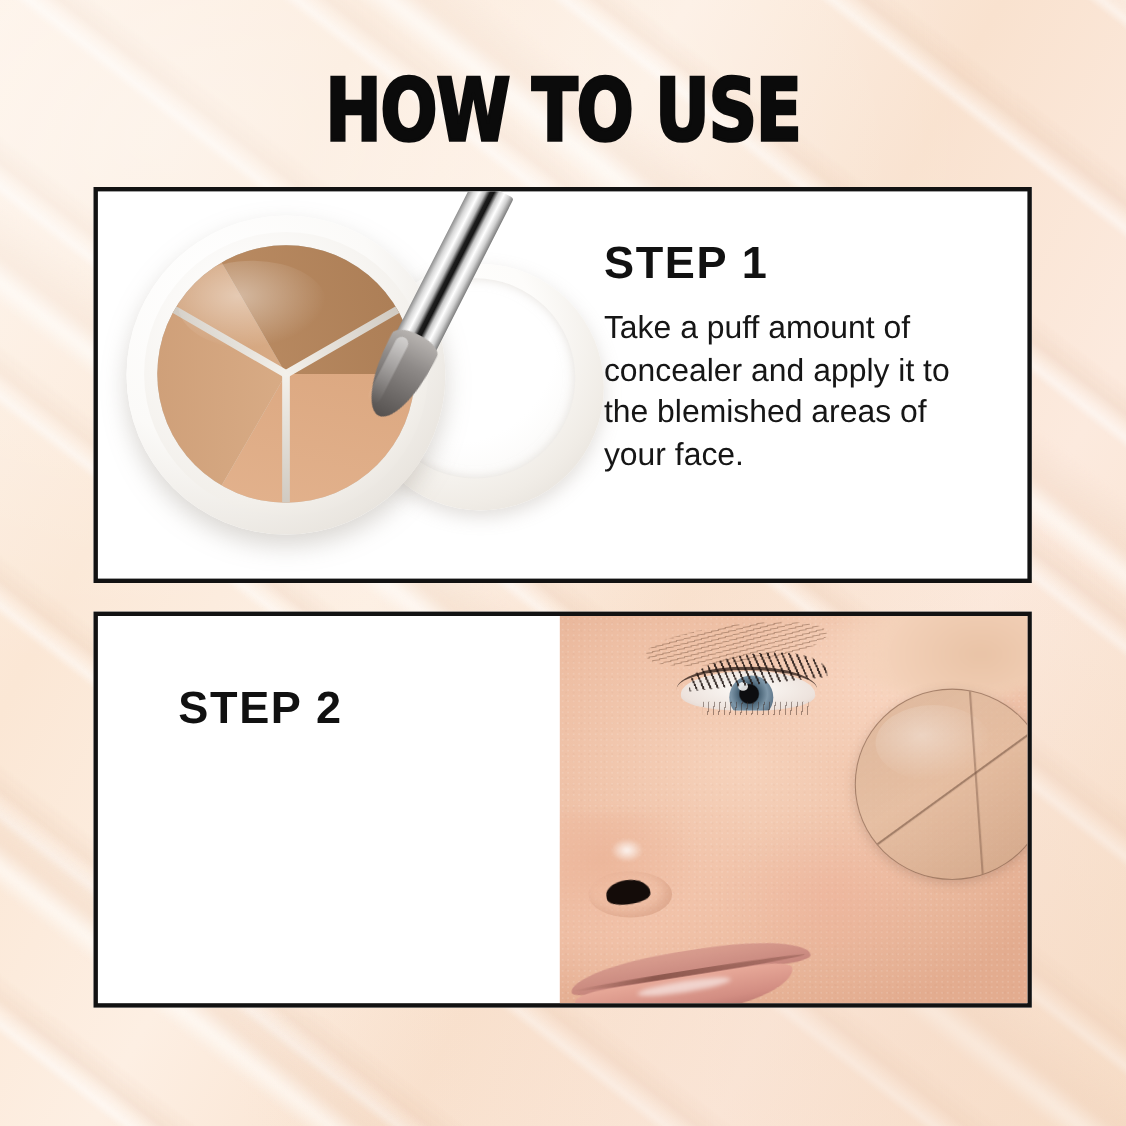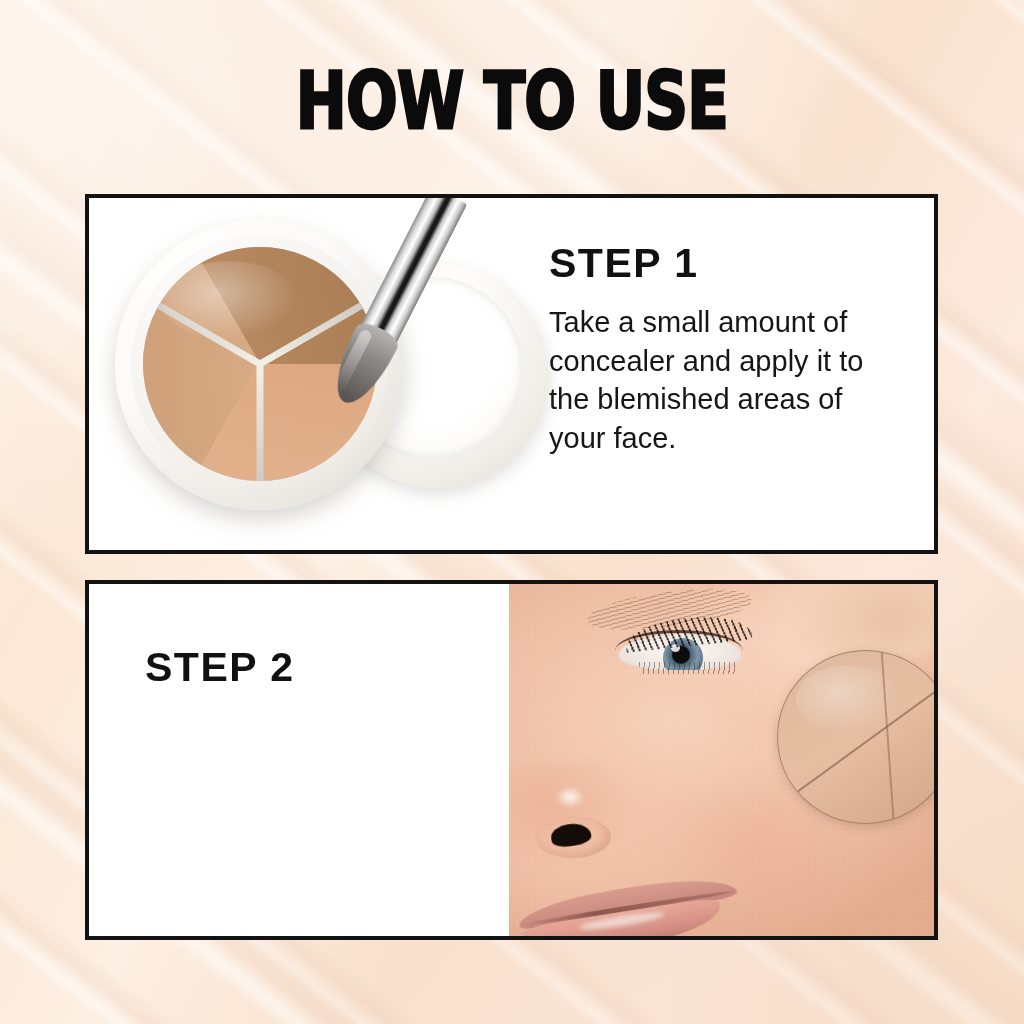--- a/index.html
+++ b/index.html
@@ -74,21 +74,20 @@
     white-space:nowrap;
   }
 
   
   .card{
     position:absolute;
     background:#ffffff;
     border:4px solid #121212;
     box-sizing:border-box;
     overflow:hidden;
-    margin-top:24px;
   }
   #card-step1{ left:85px; top:170px; width:853px; height:360px; }
   #card-step2{ left:85px; top:556px; width:853px; height:360px; }
 
   
   .step-text{position:absolute;}
   .step-head{
     font-family:"Liberation Sans",sans-serif;
     font-weight:700;
     font-size:41px;
@@ -99,21 +98,21 @@
   }
   .step-body{
     font-family:"Liberation Sans",sans-serif;
     font-weight:400;
     font-size:29px;
     line-height:1.33;
     color:#161616;
     margin:0;
   }
   #step1-text{ left:460px; top:42px; width:330px; }
-  #step2-text{ left:56px; top:60px; width:360px; }
+  #step2-text{ left:73px; top:60px; width:360px; }
 
   
   .photo1{
     position:absolute;left:0;top:0;width:470px;height:352px;
   }
 
   
   .lid{
     position:absolute;left:236px;top:66px;width:224px;height:224px;
     border-radius:50%;
@@ -406,21 +405,21 @@
       </div>
 
       <div class="brush">
         <div class="brush-ferrule"></div>
         <div class="brush-bristles"></div>
       </div>
     </div>
 
     <div class="step-text" id="step1-text">
       <p class="step-head">STEP 1</p>
-      <p class="step-body">Take a small amount of concealer and apply it to the blemished areas of your face.</p>
+      <p class="step-body">Take a puff amount of concealer and apply it to the blemished areas of your face.</p>
     </div>
   </div>
 
   <div class="card" id="card-step2">
 
     <div class="step-text" id="step2-text">
       <p class="step-head">STEP 2</p>
     </div>
 
     <div class="photo2">

